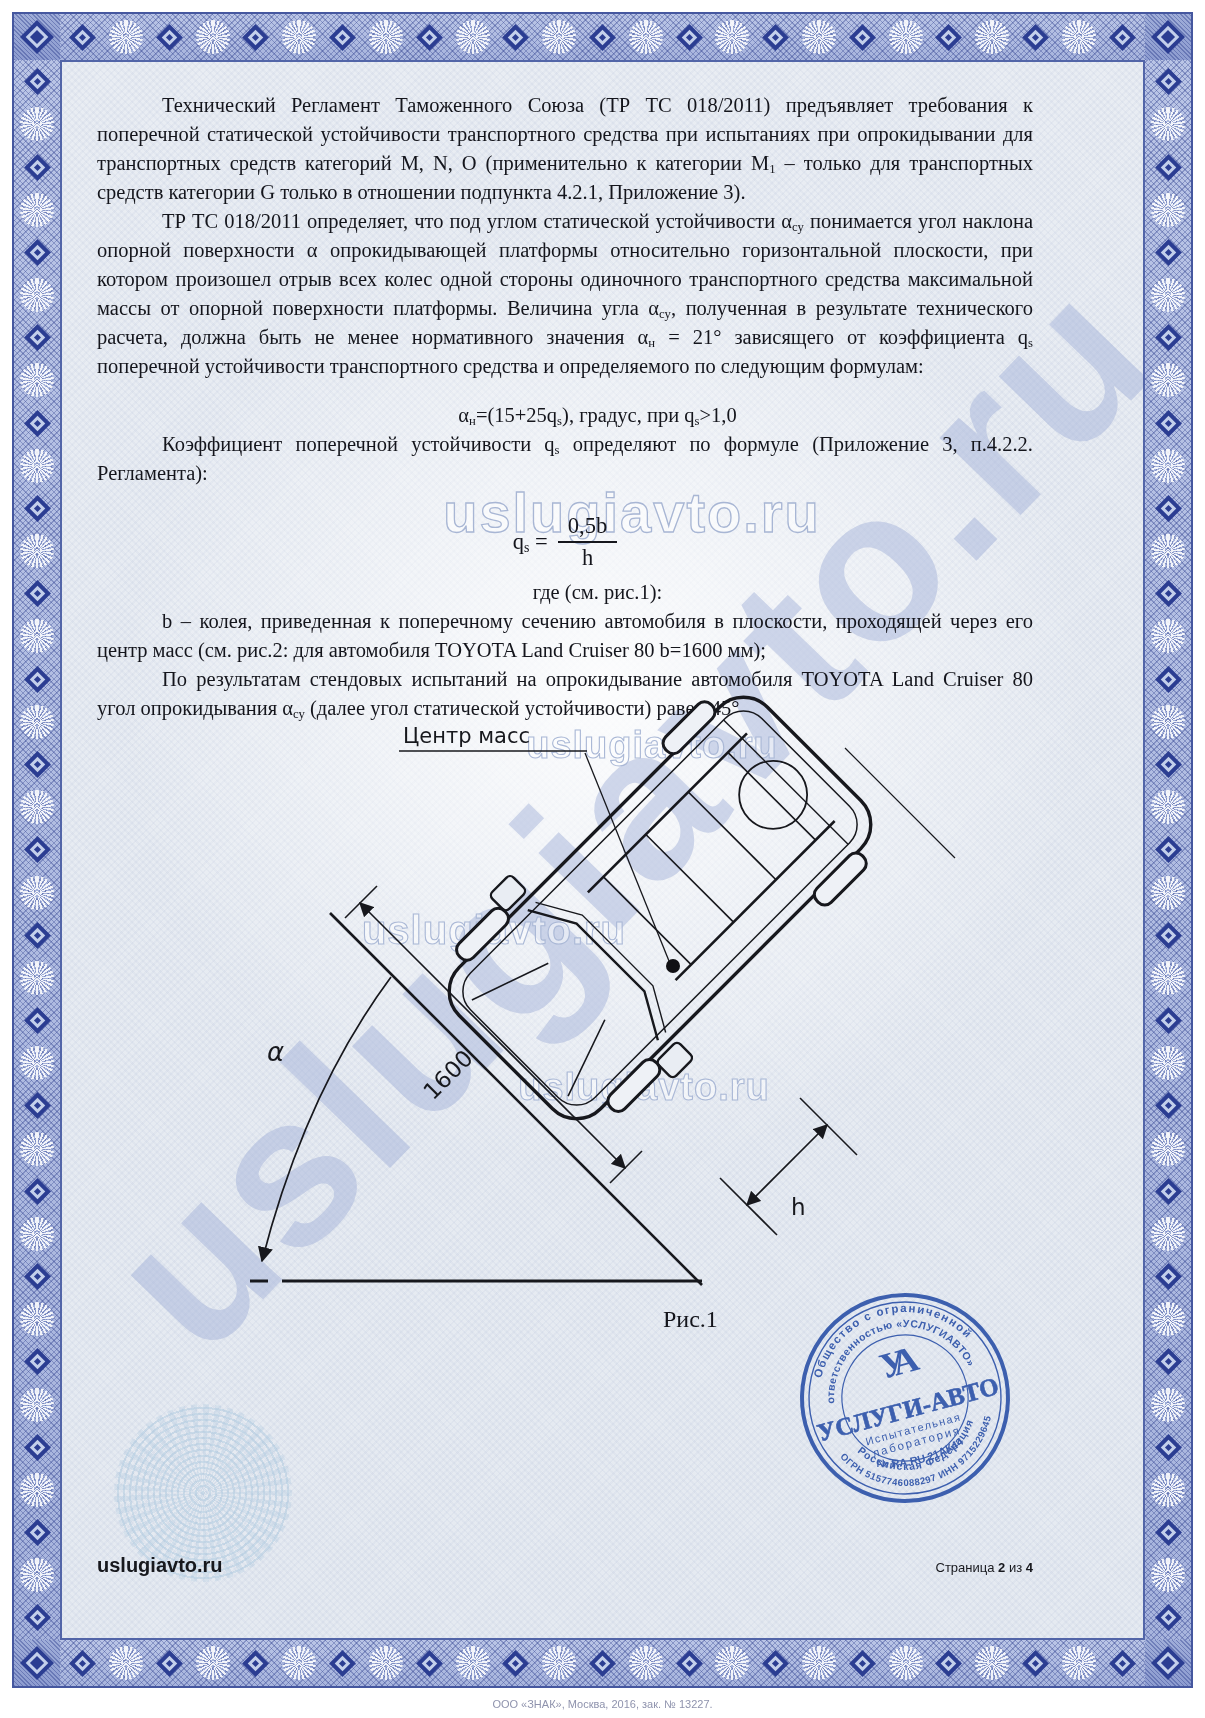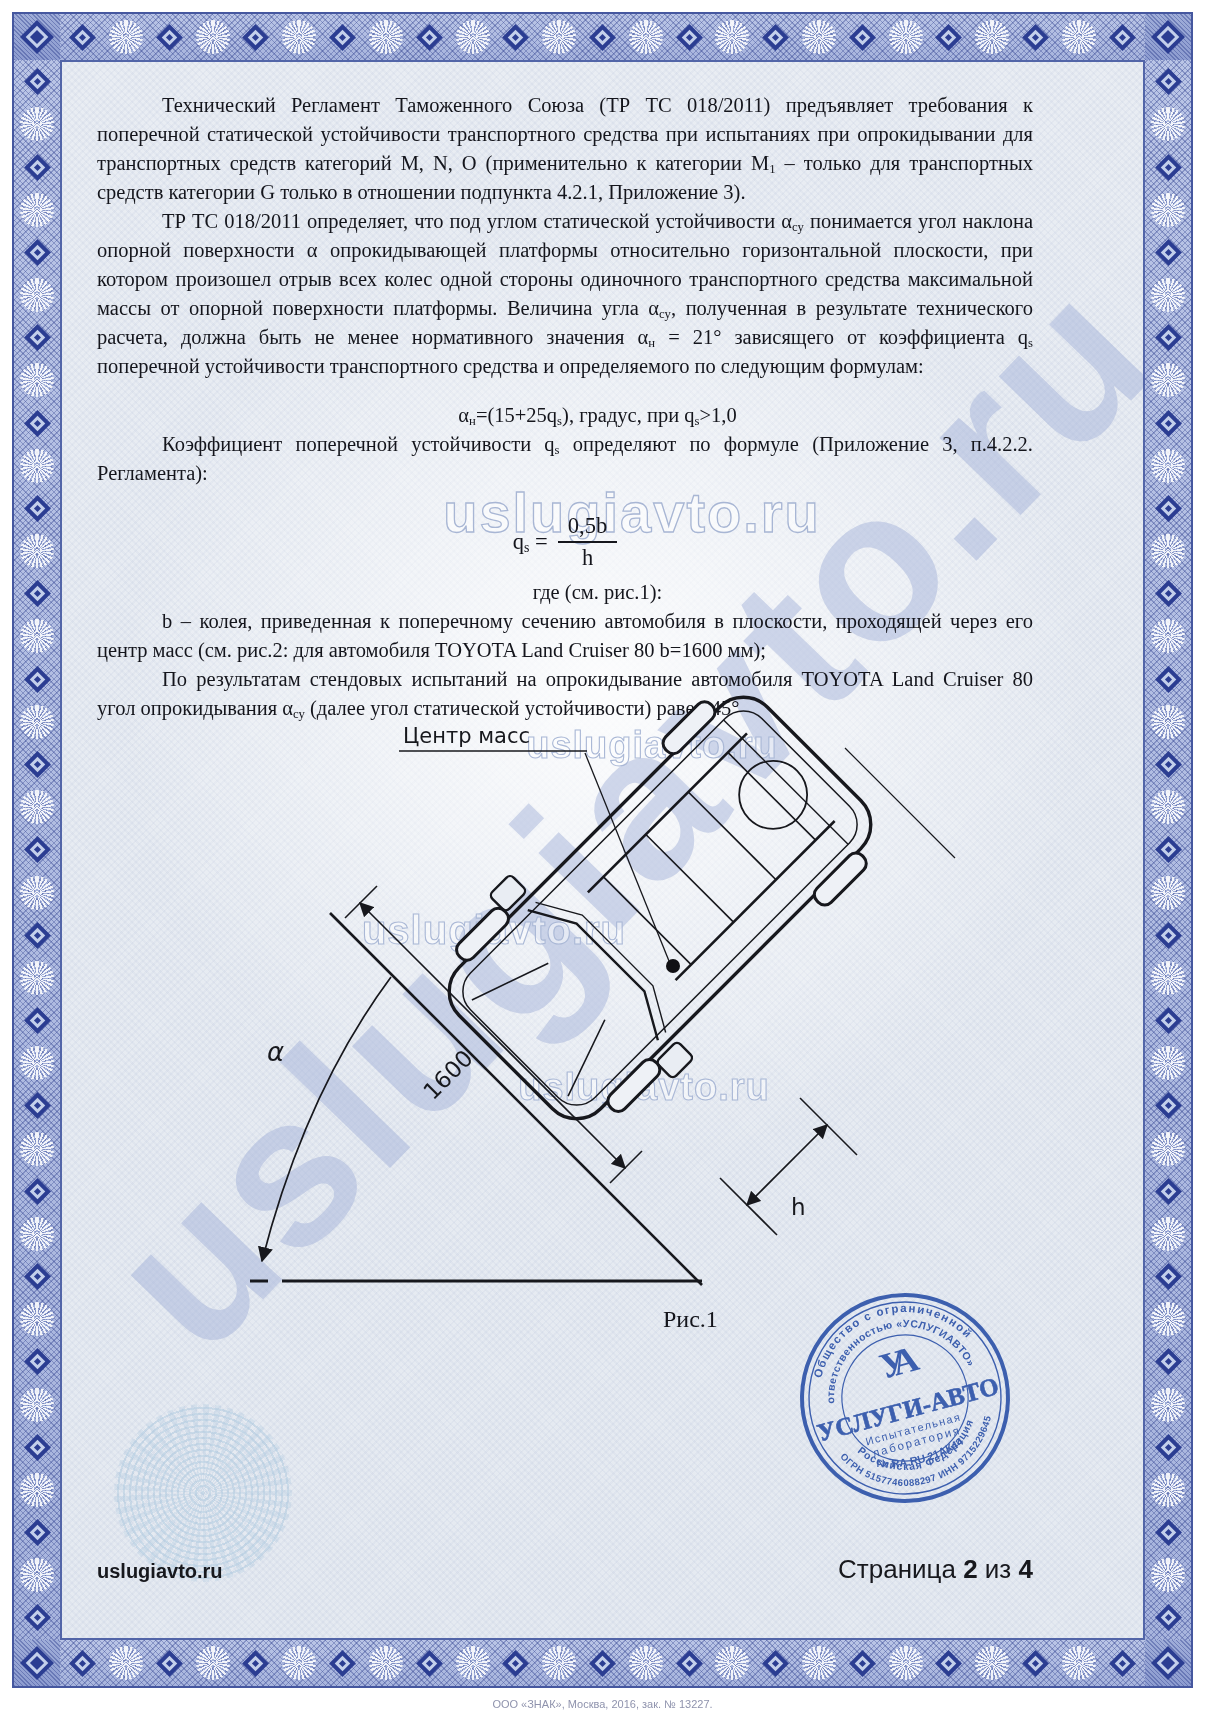--- a/index.html
+++ b/index.html
@@ -85,21 +85,21 @@
 
   .figure { position:relative; height:640px;text-align:center; }
   .fig-svg { position:absolute; left:-7px; top:-60px; }
 
   .stamp-wrap { position:absolute; left:731px; top:1224px; width:224px; height:224px; opacity:.9; }
 
   .footer { position:absolute; left:35px; right:110px; top:1492px; display:flex;
     justify-content:space-between; align-items:baseline;
     font-family:"Liberation Sans", sans-serif; }
   .footer-left { font-weight:bold; font-size:20px; color:#17181d; }
-  .footer-right { font-size:26px; color:#17181d; }
+  .footer-right { font-size:13px; color:#17181d; }
   .footer-right b { font-weight:bold; }
 
   .print-line { position:absolute; left:0; right:0; bottom:8px; text-align:center;
     font-family:"Liberation Sans", sans-serif; font-size:11px; color:#8f93ad; }
 </style>
 </head>
 <body>
 
 <div class="page">
 

